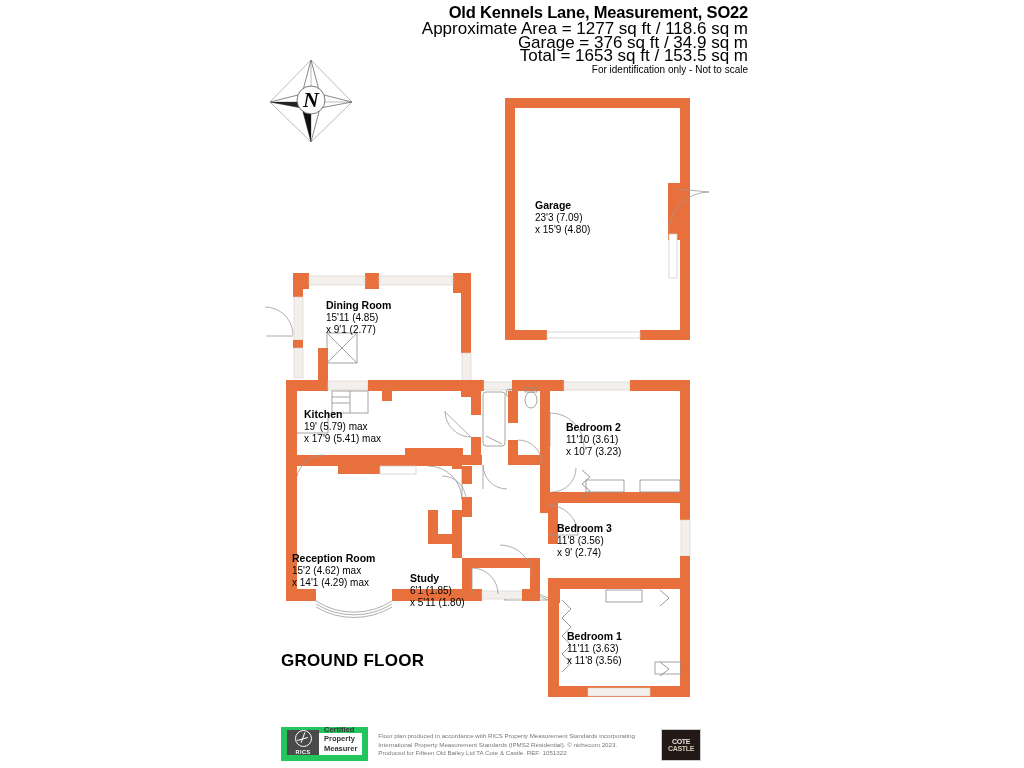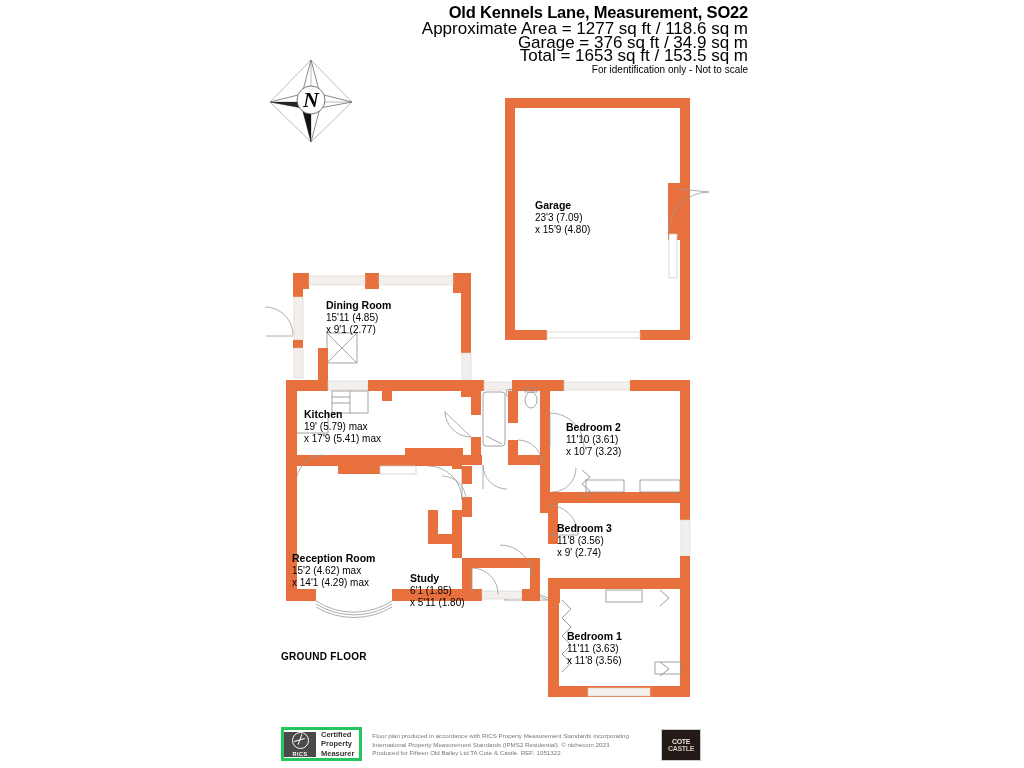--- a/index.html
+++ b/index.html
@@ -23,25 +23,25 @@
   
   #compass{position:absolute;left:266px;top:56px;width:90px;height:90px;}
 
   
   #plan{position:absolute;left:0;top:0;width:1024px;height:768px;}
 
   
   .rlabel{position:absolute;text-align:left;line-height:12.5px;white-space:nowrap;}
   .rlabel .nm{font-size:10.5px;font-weight:bold;display:block;}
   .rlabel .dim{font-size:10px;display:block;}
-  .floorlabel{position:absolute;font-size:10px;font-weight:bold;letter-spacing:0.3px;}
+  .floorlabel{position:absolute;font-size:17px;font-weight:bold;letter-spacing:0.3px;}
 
   
   #footer{position:absolute;left:281px;top:727px;width:420px;height:36px;display:flex;align-items:stretch;}
-  #rics-badge{display:flex;align-items:center;border:3px solid #22c55e;background:#fff;height:34px;box-sizing:border-box;}
+  #rics-badge{display:flex;align-items:flex-end;border:6px solid #22c55e;background:#fff;height:34px;box-sizing:border-box;}
   #rics-mark{width:32px;background:#4a4a4a;color:#fff;display:flex;flex-direction:column;align-items:center;justify-content:center;}
   #rics-mark .globe{width:15px;height:15px;border:1.3px solid #fff;border-radius:50%;position:relative;}
   #rics-mark .globe:before{content:"";position:absolute;left:50%;top:1px;width:1px;height:11px;background:#fff;transform:translateX(-50%) rotate(20deg);}
   #rics-mark .globe:after{content:"";position:absolute;left:1px;top:50%;height:1px;width:11px;background:#fff;transform:translateY(-50%) rotate(-15deg);}
   #rics-mark .rics-txt{font-size:5.5px;font-weight:bold;letter-spacing:0.5px;margin-top:2px;}
   #rics-words{padding:2px 5px;font-size:7.5px;line-height:9.5px;font-weight:bold;color:#333;display:flex;flex-direction:column;justify-content:center;}
   #footer-text{padding-left:10px;font-size:6.2px;line-height:8.5px;color:#777;display:flex;flex-direction:column;justify-content:center;flex:1;}
   #agent-logo{width:38px;height:30px;align-self:center;background:#231a17;border:1px solid #ccc;display:flex;flex-direction:column;align-items:center;justify-content:center;color:#fff;line-height:7px;overflow:hidden;}
   #agent-logo .l1{font-size:7px;font-weight:bold;color:#e8e2d8;letter-spacing:-0.3px;}
   #agent-logo .l2{font-size:7px;font-weight:bold;color:#cfc7b8;letter-spacing:-0.3px;}

